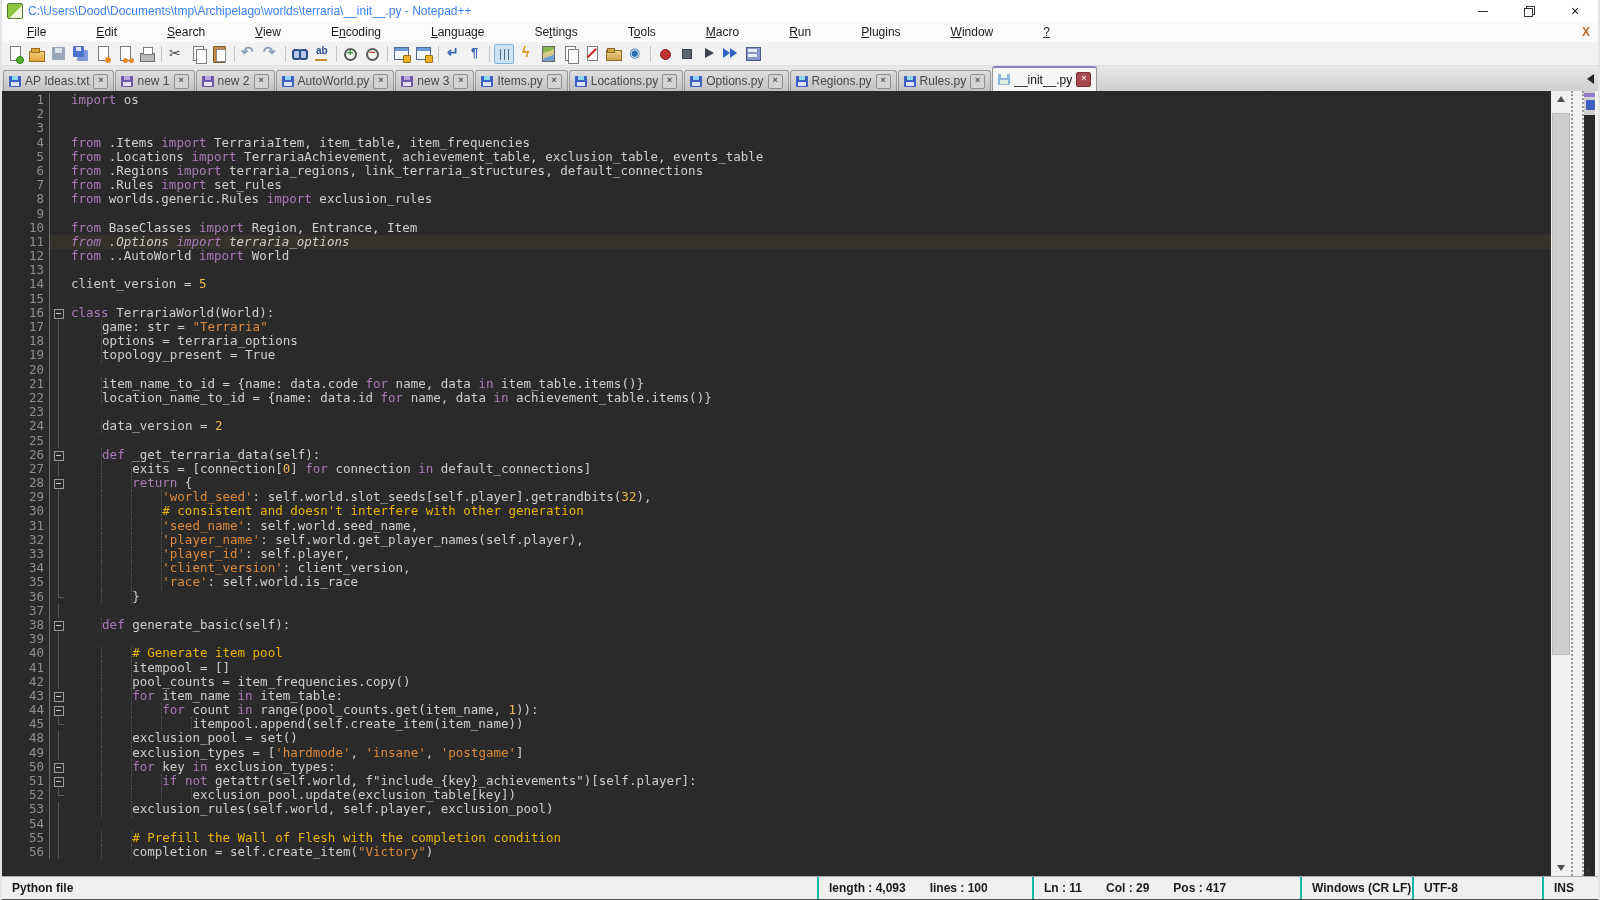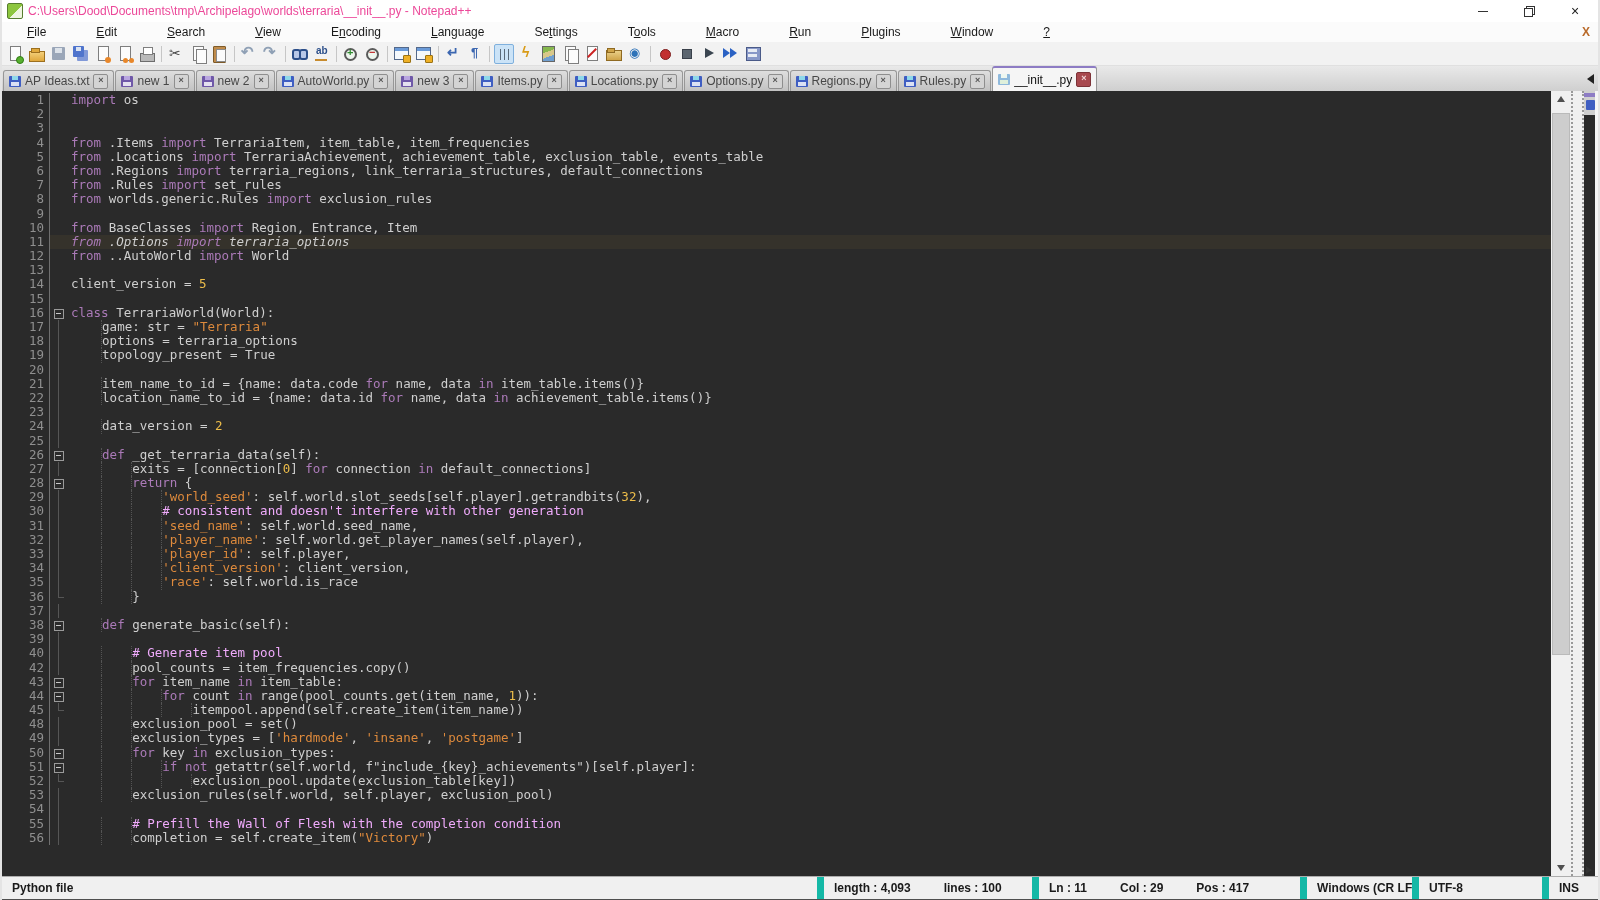--- a/index.html
+++ b/index.html
@@ -3,21 +3,21 @@
 <meta charset="utf-8">
 <style>
   html,body{margin:0;padding:0;background:#777;}
   #app{position:relative;width:1600px;height:900px;background:#fff;
        font-family:"Liberation Sans",sans-serif;overflow:hidden;
        border-left:2px solid #e4e4e4;border-right:2px solid #e4e4e4;box-sizing:border-box;}
   
   .titlebar{height:22px;display:flex;align-items:center;background:#ffffff;}
   .appicon{width:14px;height:14px;margin:0 5px 0 5px;border:1px solid #567d2e;border-radius:2px;
            background:linear-gradient(135deg,#8dc63f 0 55%,#eef5e0 55%);flex:none;}
-  .wtitle{font-size:12px;color:#ec4899;white-space:nowrap;}
+  .wtitle{font-size:12px;color:#3b82f6;white-space:nowrap;}
   .wbtns{margin-left:auto;display:flex;height:22px;}
   .wbtn{width:46px;height:22px;display:flex;align-items:center;justify-content:center;cursor:default;}
   .min-glyph{width:10px;height:1px;background:#333;}
   .rst{position:relative;width:11px;height:11px;}
   .rst i{position:absolute;left:2px;top:0;width:7px;height:7px;border:1px solid #333;display:block;}
   .rst b{position:absolute;left:0;top:2px;width:7px;height:7px;border:1px solid #333;background:#fff;display:block;}
   .x-glyph{font-size:14px;color:#222;line-height:14px;}
   
   .menubar{height:20px;display:flex;align-items:center;background:#fbfbfb;font-size:12px;color:#1a1a1a;}
   .mi{padding:2px 25px;white-space:pre;}
@@ -96,21 +96,21 @@
   .row{display:flex;height:14.2px;line-height:14.2px;}
   .ln{width:42px;flex:none;text-align:right;padding-right:5px;color:#8f8f8f;}
   .fold{width:16px;flex:none;position:relative;border-left:1px solid #6f6f6f;}
   .f-v::before{content:"";position:absolute;left:8px;top:0;bottom:0;width:1px;background:#565656;}
   .f-e::before{content:"";position:absolute;left:8px;top:0;height:50%;width:1px;background:#565656;}
   .f-e::after{content:"";position:absolute;left:8px;top:50%;width:6px;height:1px;background:#565656;}
   .f-b::before{content:"";position:absolute;left:4px;top:3px;width:8px;height:8px;border:1px solid #9a9a9a;background:#2a2a2a;}
   .f-b::after{content:"";position:absolute;left:6px;top:7px;width:5px;height:1px;background:#c8c8c8;}
   .cd{flex:1;white-space:pre;padding-left:5px;overflow:hidden;}
   .row.cur .cd,.row.cur .fold{background:#35322b;font-style:italic;}
-  .k{color:#ab7ab8;}.s{color:#de8a3c;}.n{color:#edbd4a;}.c{color:#f0abfc;}.d{color:#cfcfcf;}
+  .k{color:#ab7ab8;}.s{color:#de8a3c;}.n{color:#edbd4a;}.c{color:#eab308;}.d{color:#cfcfcf;}
   .gp,.gb{display:inline-block;width:4ch;height:14.2px;vertical-align:top;}
   .gb{border-left:1px dotted #545454;box-sizing:border-box;}
   .g0{display:inline-block;width:0;height:14.2px;border-left:1px dotted #545454;vertical-align:top;}
   
   .vscroll{width:20px;flex:none;background:#f0f0f0;position:relative;}
   .sar{position:absolute;left:0;width:20px;height:16px;display:flex;align-items:center;justify-content:center;}
   .sar.up{top:0;} .sar.down{bottom:0;}
   .tri-up{width:0;height:0;border-left:4px solid transparent;border-right:4px solid transparent;border-bottom:6px solid #505050;}
   .tri-down{width:0;height:0;border-left:4px solid transparent;border-right:4px solid transparent;border-top:6px solid #505050;}
   .thumb{position:absolute;left:1px;right:1px;top:22px;height:540px;background:#cdcdcd;border:1px solid #bababa;}
@@ -118,21 +118,21 @@
   .minipane{width:14px;flex:none;display:flex;flex-direction:column;background:#2a2a2a;border-right:3px solid #f5f5f5;box-sizing:border-box;}
   .mp-tab{height:24px;background:#cfcfcf;position:relative;}
   .mp-tab::before{content:"";position:absolute;left:0;top:2px;right:0;height:4px;background:#8d7cc4;}
   .mp-tab::after{content:"";position:absolute;left:2px;top:9px;width:9px;height:10px;background:#3f5ec2;border-radius:1px;}
   .mp-edit{flex:1;position:relative;}
   .mp-edit::after{content:"";position:absolute;left:2px;bottom:2px;border-top:4px solid transparent;border-bottom:4px solid transparent;border-left:6px solid #333;}
   
   .statusbar{height:22px;display:flex;align-items:center;background:#f0f0f0;border-top:1px solid #adadad;
              font-size:12px;color:#1a1a1a;font-weight:bold;}
   .sec{height:100%;display:flex;align-items:center;padding-left:10px;box-sizing:border-box;white-space:nowrap;overflow:hidden;}
-  .sec + .sec{border-left:7px solid #14b8a6;gap:9px;}
+  .sec + .sec{border-left:2px solid #14b8a6;}
   .sec span{margin-right:24px;}
   .bottomedge{height:3px;background:#4f4f4f;}
 </style>
 </head>
 <body>
 
 <div id="app">
   <div class="titlebar">
     <span class="appicon"></span>
     <span class="wtitle">C:\Users\Dood\Documents\tmp\Archipelago\worlds\terraria\__init__.py - Notepad++</span>
@@ -469,20 +469,25 @@
           <span class="ln">39</span>
           <span class="fold f-v"></span>
           <span class="cd"></span>
         </div>
         <div class="row">
           <span class="ln">40</span>
           <span class="fold f-v"></span>
           <span class="cd"><span class="gp"></span><span class="gb"></span><span class="g0"></span><span class="c"># Generate item pool</span></span>
         </div>
         <div class="row">
+          <span class="ln">41</span>
+          <span class="fold f-v"></span>
+          <span class="cd"><span class="gp"></span><span class="gb"></span><span class="g0"></span><span class="d">itempool = []</span></span>
+        </div>
+        <div class="row">
           <span class="ln">42</span>
           <span class="fold f-v"></span>
           <span class="cd"><span class="gp"></span><span class="gb"></span><span class="g0"></span><span class="d">pool_counts = item_frequencies.copy()</span></span>
         </div>
         <div class="row">
           <span class="ln">43</span>
           <span class="fold f-b"></span>
           <span class="cd"><span class="gp"></span><span class="gb"></span><span class="g0"></span><span class="k">for</span><span class="d"> item_name </span><span class="k">in</span><span class="d"> item_table:</span></span>
         </div>
         <div class="row">

